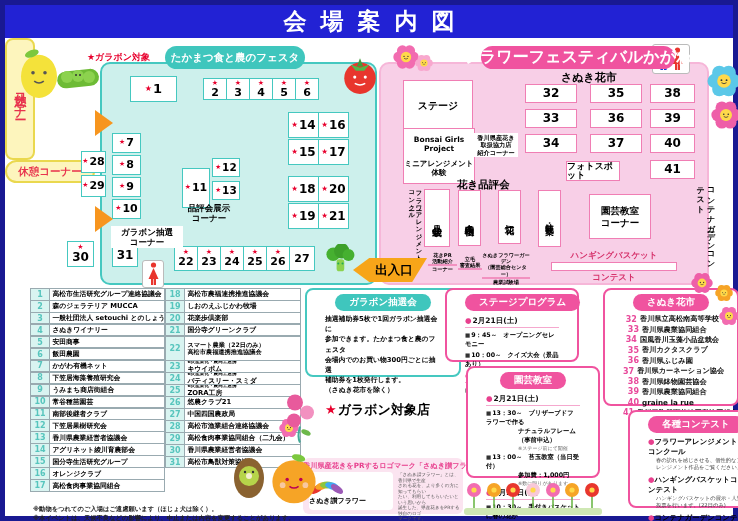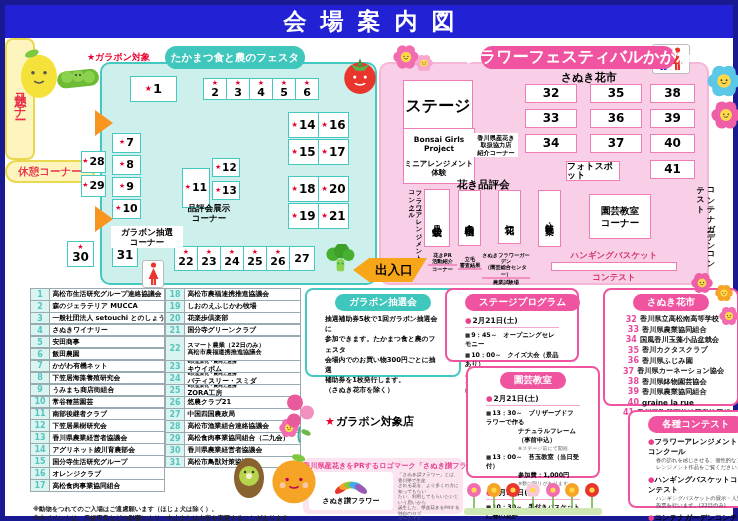--- a/index.html
+++ b/index.html
@@ -59,31 +59,31 @@
   .ln .pfx{margin-right:1px}
   .ln-d{font-weight:bold;font-size:7.5px;border-bottom:1px solid #f5a8ce;padding:2px 0 1px;color:#111}
   .ln-d .pfx{color:#e8408e}
   .soft .ln-d{border-bottom:none}
   .ln-i{font-size:6.3px;font-weight:bold;padding-top:2.5px}
   .ln-i .pfx{font-size:5.5px;color:#333}
   .ln-s{font-size:6.3px;font-weight:bold;padding-left:32px}
   .ln-n{font-size:5px;color:#666;padding-left:32px}
   .ln-p{font-size:6.8px;font-weight:bold;line-height:1.5}
   .soft .ln-p{font-size:6.4px;font-weight:normal}
-  .ln-star{font-size:11px;font-weight:bold;margin-top:18px}
+  .ln-star{font-size:13px;font-weight:bold;margin-top:5px}
   .ln-star .pfx{color:#e8002d}
   .hrow{display:flex;align-items:center;height:10.4px;font-weight:bold}
   .hnum{width:16px;color:#e84a9b;font-size:8px;text-align:right;margin-right:3px}
   .hname{font-size:7.2px;color:#111;white-space:nowrap}
   .ctitle{font-size:7.4px;font-weight:bold;margin-top:4px}
   .ctitle .pfx{color:#e8408e}
   .cdesc{font-size:5.3px;color:#444;padding-left:8px;line-height:1.3}
   #sf-box{position:absolute;left:298px;top:420px;width:160px;height:56px;background:#fbe4f0;border-radius:6px;z-index:2}
   .sf-head{font-size:7.2px;font-weight:bold;color:#e8408e;text-align:center;margin-top:3px;white-space:nowrap}
-  #sf-logo{position:absolute;left:6px;top:14px;width:84px;height:38px;background:#fff;border-radius:4px;display:flex;flex-direction:column;align-items:center;justify-content:center}
+  #sf-logo{position:absolute;left:6px;top:14px;width:84px;height:38px;background:#fff;border-radius:4px;display:flex;flex-direction:column;align-items:flex-start;justify-content:center}
   #sf-logo .lt{font-size:7px;font-weight:bold}
   #sf-desc{position:absolute;left:95px;top:14px;width:62px;height:40px;font-size:4.6px;color:#555;line-height:1.35}
   .deco{position:absolute;z-index:5}
   #gerbera-row{position:absolute;left:461px;top:444px;width:134px;height:28px;display:flex;justify-content:space-between;z-index:2}
   #grass{position:absolute;left:459px;top:470px;width:138px;height:7px;background:#cfe8b4;border-radius:3px;z-index:2}
 </style>
 </head>
 <body>
 
 <div id="frame">
@@ -674,21 +674,21 @@
       </div>
       <div class="booth pink" style="left: 645px; top: 71px; width: 45px; height: 19px; font-size: 12px;">
         <span>39</span>
       </div>
       <div class="booth pink" style="left: 645px; top: 96px; width: 45px; height: 19px; font-size: 12px;">
         <span>40</span>
       </div>
       <div class="booth pink" style="left: 645px; top: 122px; width: 45px; height: 19px; font-size: 12px;">
         <span>41</span>
       </div>
-      <div class="booth pink" style="left: 398px; top: 42px; width: 70px; height: 52px; font-size: 16px;">
+      <div class="booth pink" style="left: 398px; top: 42px; width: 70px; height: 52px; font-size: 10px;">
         <span>ステージ</span>
       </div>
       <div class="booth pink" style="left: 561px; top: 123px; width: 54px; height: 20px; font-size: 9px;">
         <span>フォトスポット</span>
       </div>
       <div class="booth pink vert" style="left: 419px; top: 151px; width: 26px; height: 58px; font-size: 9.5px;">
         <span>小品盆栽</span>
       </div>
       <div class="booth pink vert" style="left: 453px; top: 152px; width: 23px; height: 56px; font-size: 9.5px;">
         <span>多肉植物</span>

